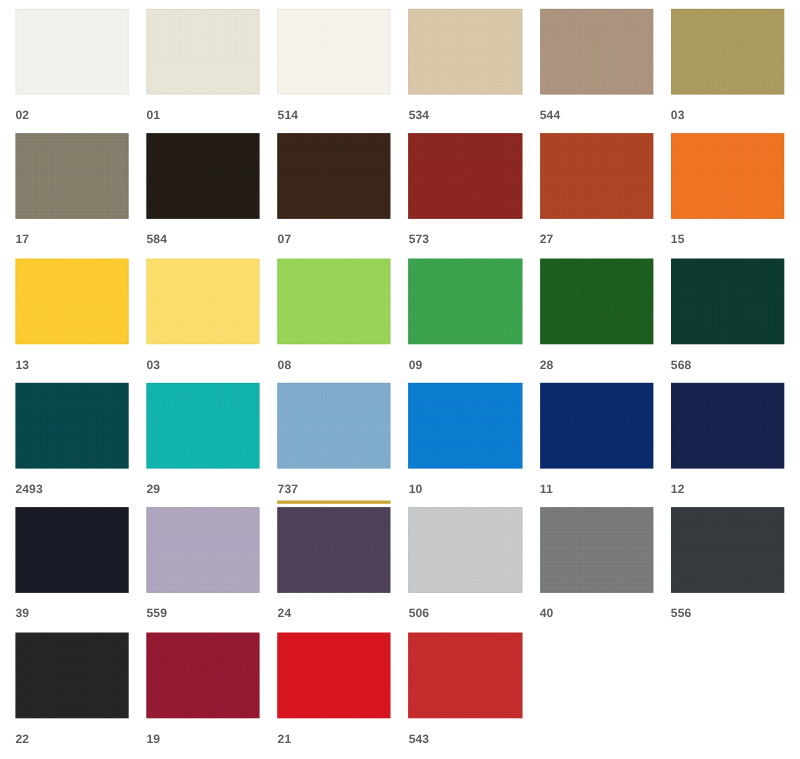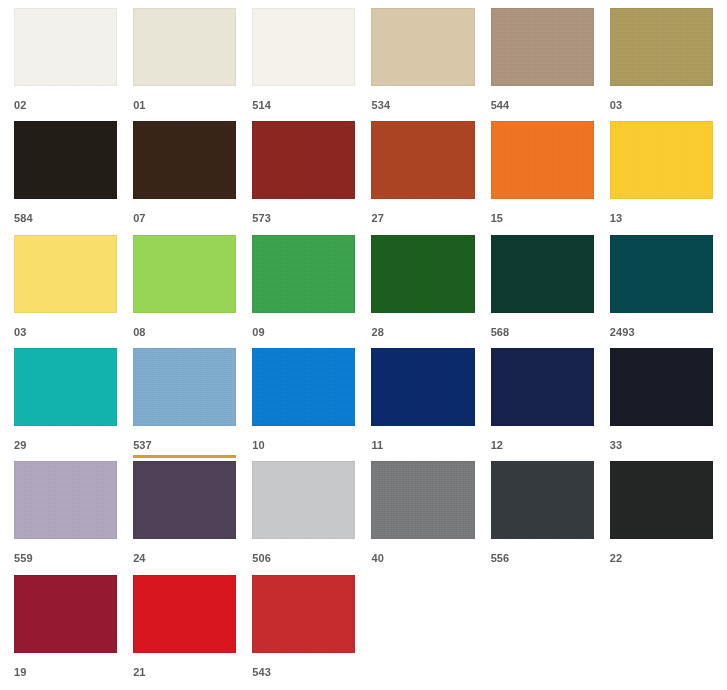--- a/index.html
+++ b/index.html
@@ -115,20 +115,25 @@
       <div class="swatch-chip" style="background: rgb(171, 147, 126);"></div>
       <div class="swatch-label">544</div>
       <div class="swatch-underline"></div>
     </div>
     <div class="swatch-cell">
       <div class="swatch-chip" style="background: rgb(171, 154, 93);"></div>
       <div class="swatch-label">03</div>
       <div class="swatch-underline"></div>
     </div>
     <div class="swatch-cell">
+      <div class="swatch-chip" style="background: rgb(131, 125, 106);"></div>
+      <div class="swatch-label">17</div>
+      <div class="swatch-underline"></div>
+    </div>
+    <div class="swatch-cell">
       <div class="swatch-chip" style="background: rgb(35, 28, 22);"></div>
       <div class="swatch-label">584</div>
       <div class="swatch-underline"></div>
     </div>
     <div class="swatch-cell">
       <div class="swatch-chip" style="background: rgb(58, 36, 24);"></div>
       <div class="swatch-label">07</div>
       <div class="swatch-underline"></div>
     </div>
     <div class="swatch-cell">
@@ -181,41 +186,41 @@
       <div class="swatch-label">2493</div>
       <div class="swatch-underline"></div>
     </div>
     <div class="swatch-cell">
       <div class="swatch-chip" style="background: rgb(17, 179, 172);"></div>
       <div class="swatch-label">29</div>
       <div class="swatch-underline"></div>
     </div>
     <div class="swatch-cell is-selected">
       <div class="swatch-chip" style="background: rgb(127, 171, 204);"></div>
-      <div class="swatch-label">537</div>
+      <div class="swatch-label">737</div>
       <div class="swatch-underline" style="background: rgb(200, 164, 48);"></div>
     </div>
     <div class="swatch-cell">
       <div class="swatch-chip" style="background: rgb(11, 124, 208);"></div>
       <div class="swatch-label">10</div>
       <div class="swatch-underline"></div>
     </div>
     <div class="swatch-cell">
       <div class="swatch-chip" style="background: rgb(11, 42, 107);"></div>
       <div class="swatch-label">11</div>
       <div class="swatch-underline"></div>
     </div>
     <div class="swatch-cell">
       <div class="swatch-chip" style="background: rgb(22, 34, 75);"></div>
       <div class="swatch-label">12</div>
       <div class="swatch-underline"></div>
     </div>
     <div class="swatch-cell">
       <div class="swatch-chip" style="background: rgb(24, 26, 38);"></div>
-      <div class="swatch-label">33</div>
+      <div class="swatch-label">39</div>
       <div class="swatch-underline"></div>
     </div>
     <div class="swatch-cell">
       <div class="swatch-chip" style="background: rgb(175, 165, 189);"></div>
       <div class="swatch-label">559</div>
       <div class="swatch-underline"></div>
     </div>
     <div class="swatch-cell">
       <div class="swatch-chip" style="background: rgb(78, 64, 87);"></div>
       <div class="swatch-label">24</div>

